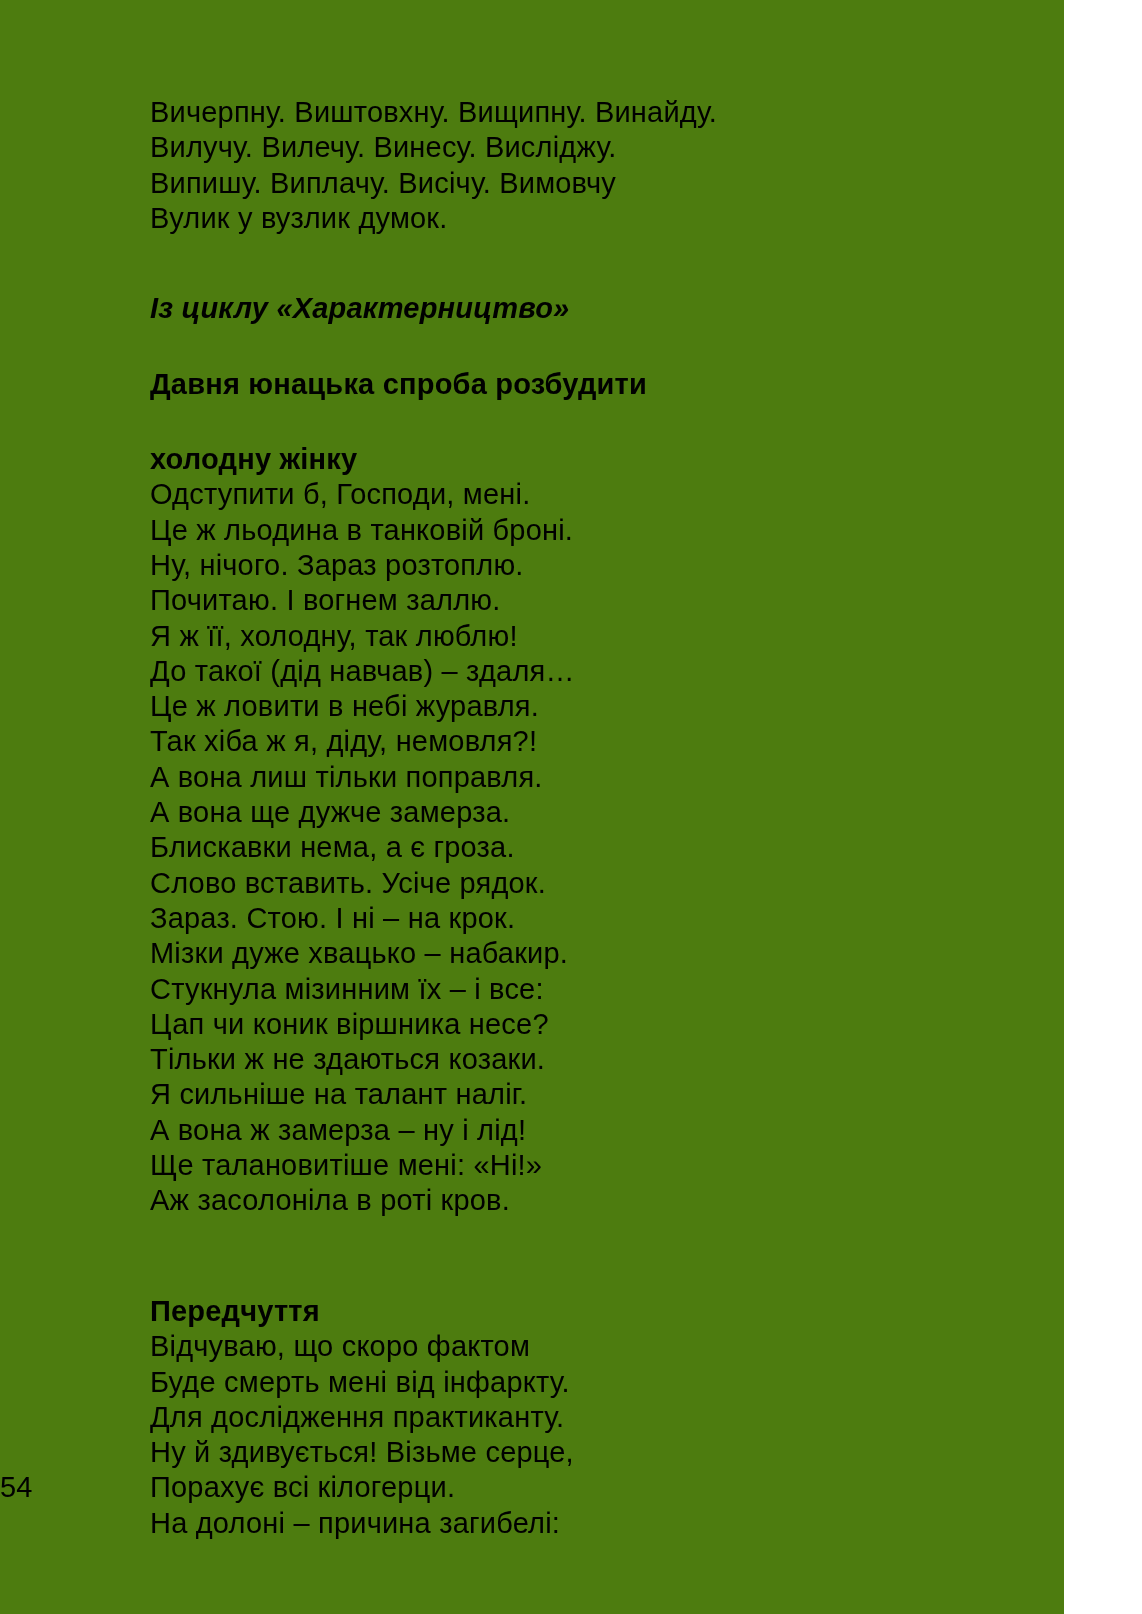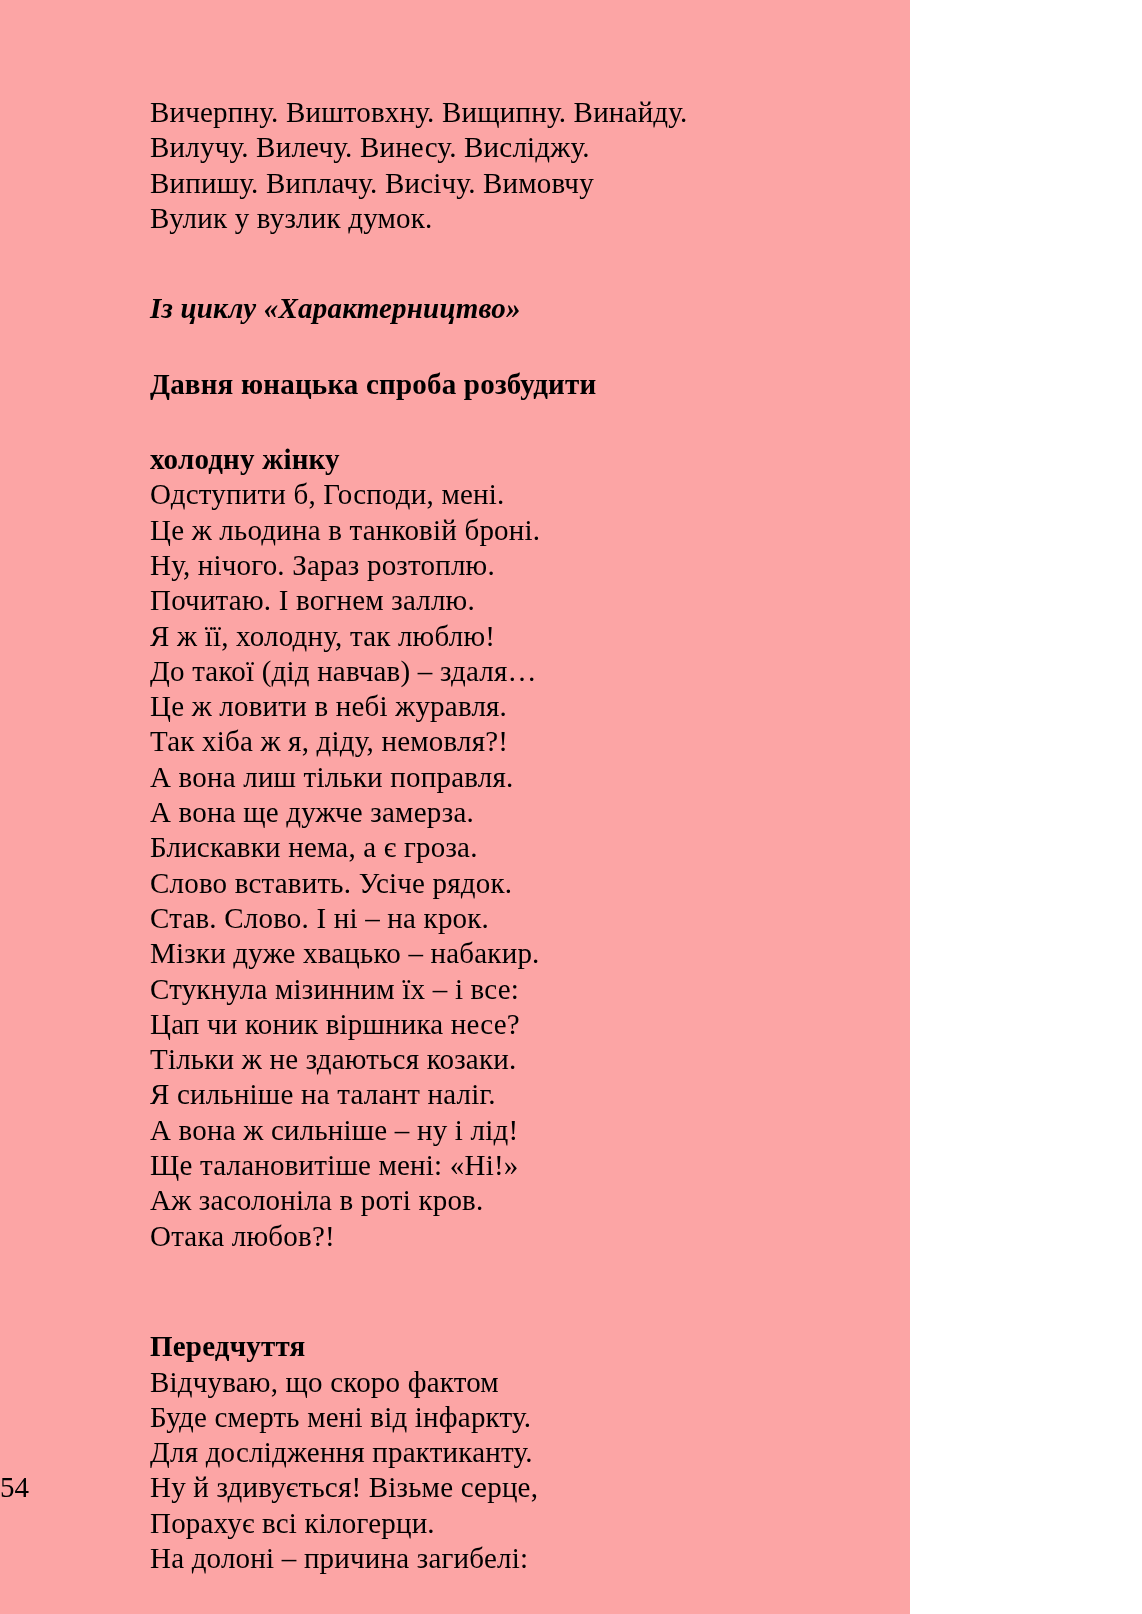--- a/index.html
+++ b/index.html
@@ -2,25 +2,25 @@
 <html><head>
 <meta charset="utf-8">
 <style>
   html, body {
     margin: 0;
     padding: 0;
     background: #ffffff;
   }
   .page {
     position: relative;
-    width: 910px;
+    width: 1064px;
     height: 1614px;
-    background: #fca5a5;
+    background: #4d7c0f;
     color: #000000;
-    font-family: Liberation Serif, serif;
+    font-family: Liberation Sans, sans-serif;
     overflow: hidden;
   }
   .text-block {
     position: absolute;
     left: 150px;
     top: 95px;
     right: 60px;
     font-size: 29px;
     line-height: 35.3px;
     letter-spacing: 0.2px;
@@ -68,30 +68,29 @@
       <div class="line normal">Ну, нічого. Зараз розтоплю.</div>
       <div class="line normal">Почитаю. І вогнем заллю.</div>
       <div class="line normal">Я ж її, холодну, так люблю!</div>
       <div class="line normal">До такої (дід навчав) – здаля…</div>
       <div class="line normal">Це ж ловити в небі журавля.</div>
       <div class="line normal">Так хіба ж я, діду, немовля?!</div>
       <div class="line normal">А вона лиш тільки поправля.</div>
       <div class="line normal">А вона ще дужче замерза.</div>
       <div class="line normal">Блискавки нема, а є гроза.</div>
       <div class="line normal">Слово вставить. Усіче рядок.</div>
-      <div class="line normal">Став. Слово. І ні – на крок.</div>
+      <div class="line normal">Зараз. Стою. І ні – на крок.</div>
       <div class="line normal">Мізки дуже хвацько – набакир.</div>
       <div class="line normal">Стукнула мізинним їх – і все:</div>
       <div class="line normal">Цап чи коник віршника несе?</div>
       <div class="line normal">Тільки ж не здаються козаки.</div>
       <div class="line normal">Я сильніше на талант наліг.</div>
-      <div class="line normal">А вона ж сильніше – ну і лід!</div>
+      <div class="line normal">А вона ж замерза – ну і лід!</div>
       <div class="line normal">Ще талановитіше мені: «Ні!»</div>
       <div class="line normal">Аж засолоніла в роті кров.</div>
-      <div class="line normal">Отака любов?!</div>
       <div class="line spacer">&nbsp;</div>
       <div class="line bold">Передчуття</div>
       <div class="line normal">Відчуваю, що скоро фактом</div>
       <div class="line normal">Буде смерть мені від інфаркту.</div>
       <div class="line normal">Для дослідження практиканту.</div>
       <div class="line normal">Ну й здивується! Візьме серце,</div>
       <div class="line normal">Порахує всі кілогерци.</div>
       <div class="line normal">На долоні – причина загибелі:</div>
     </div>
   <div class="page-number">54</div>

